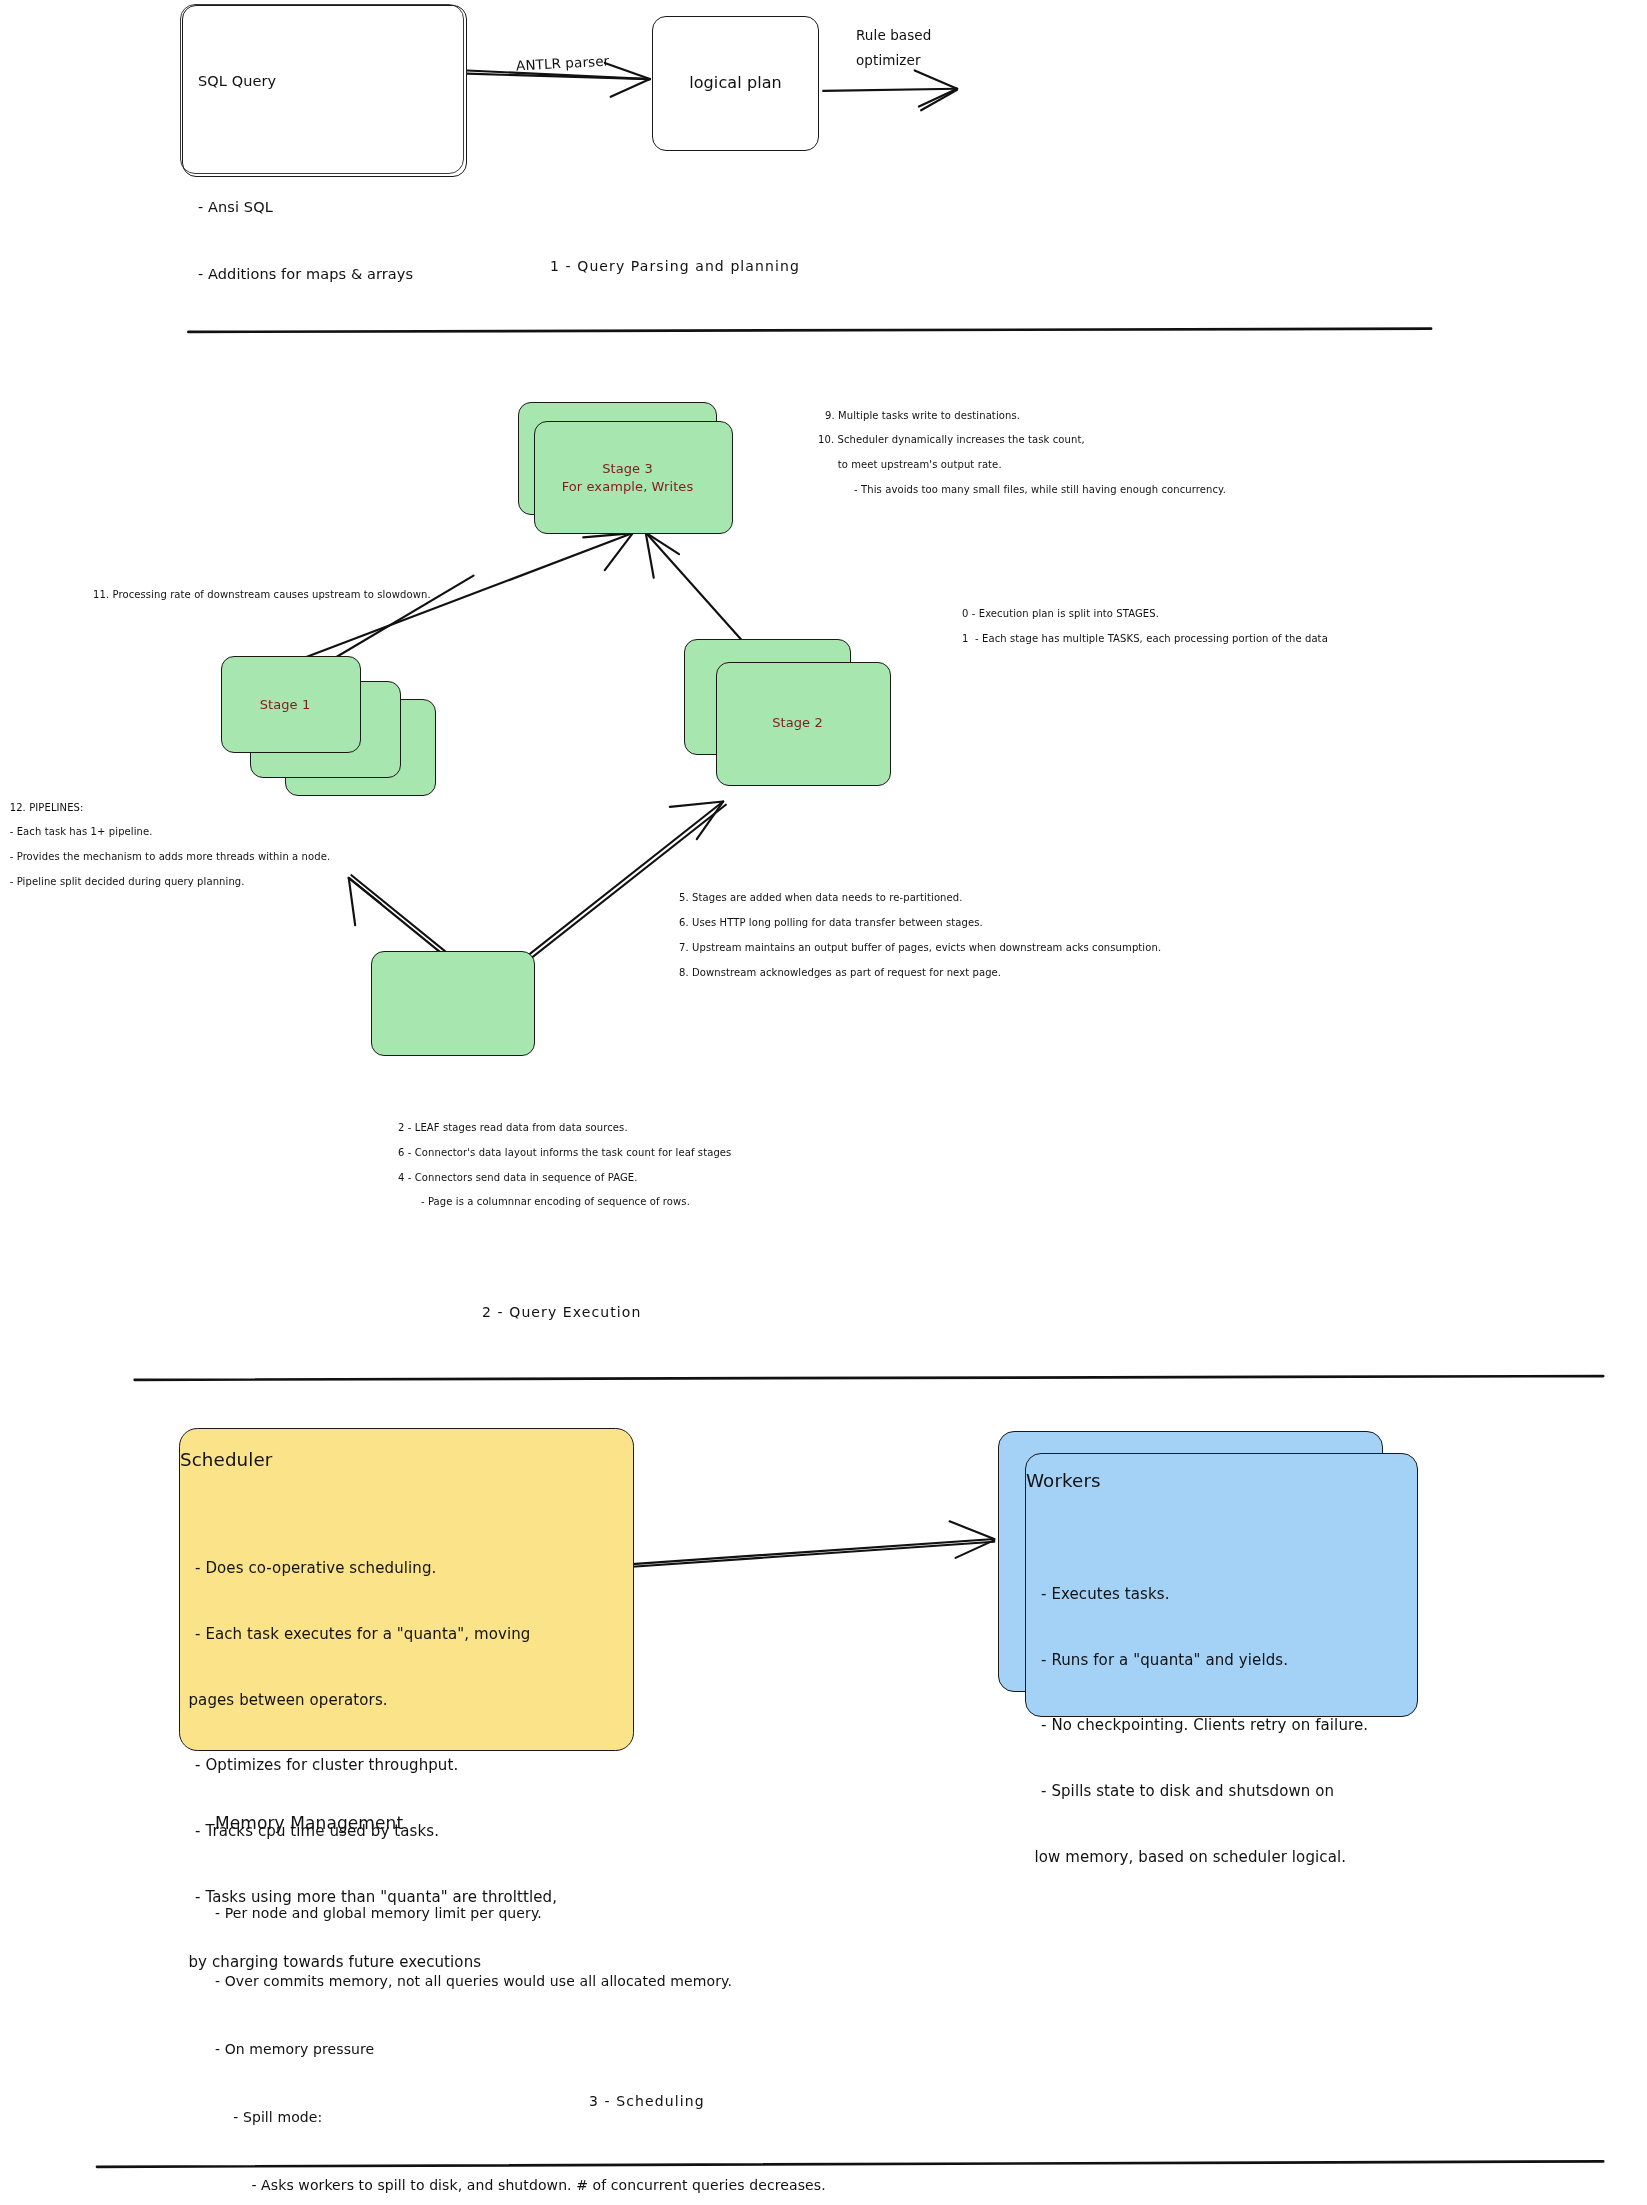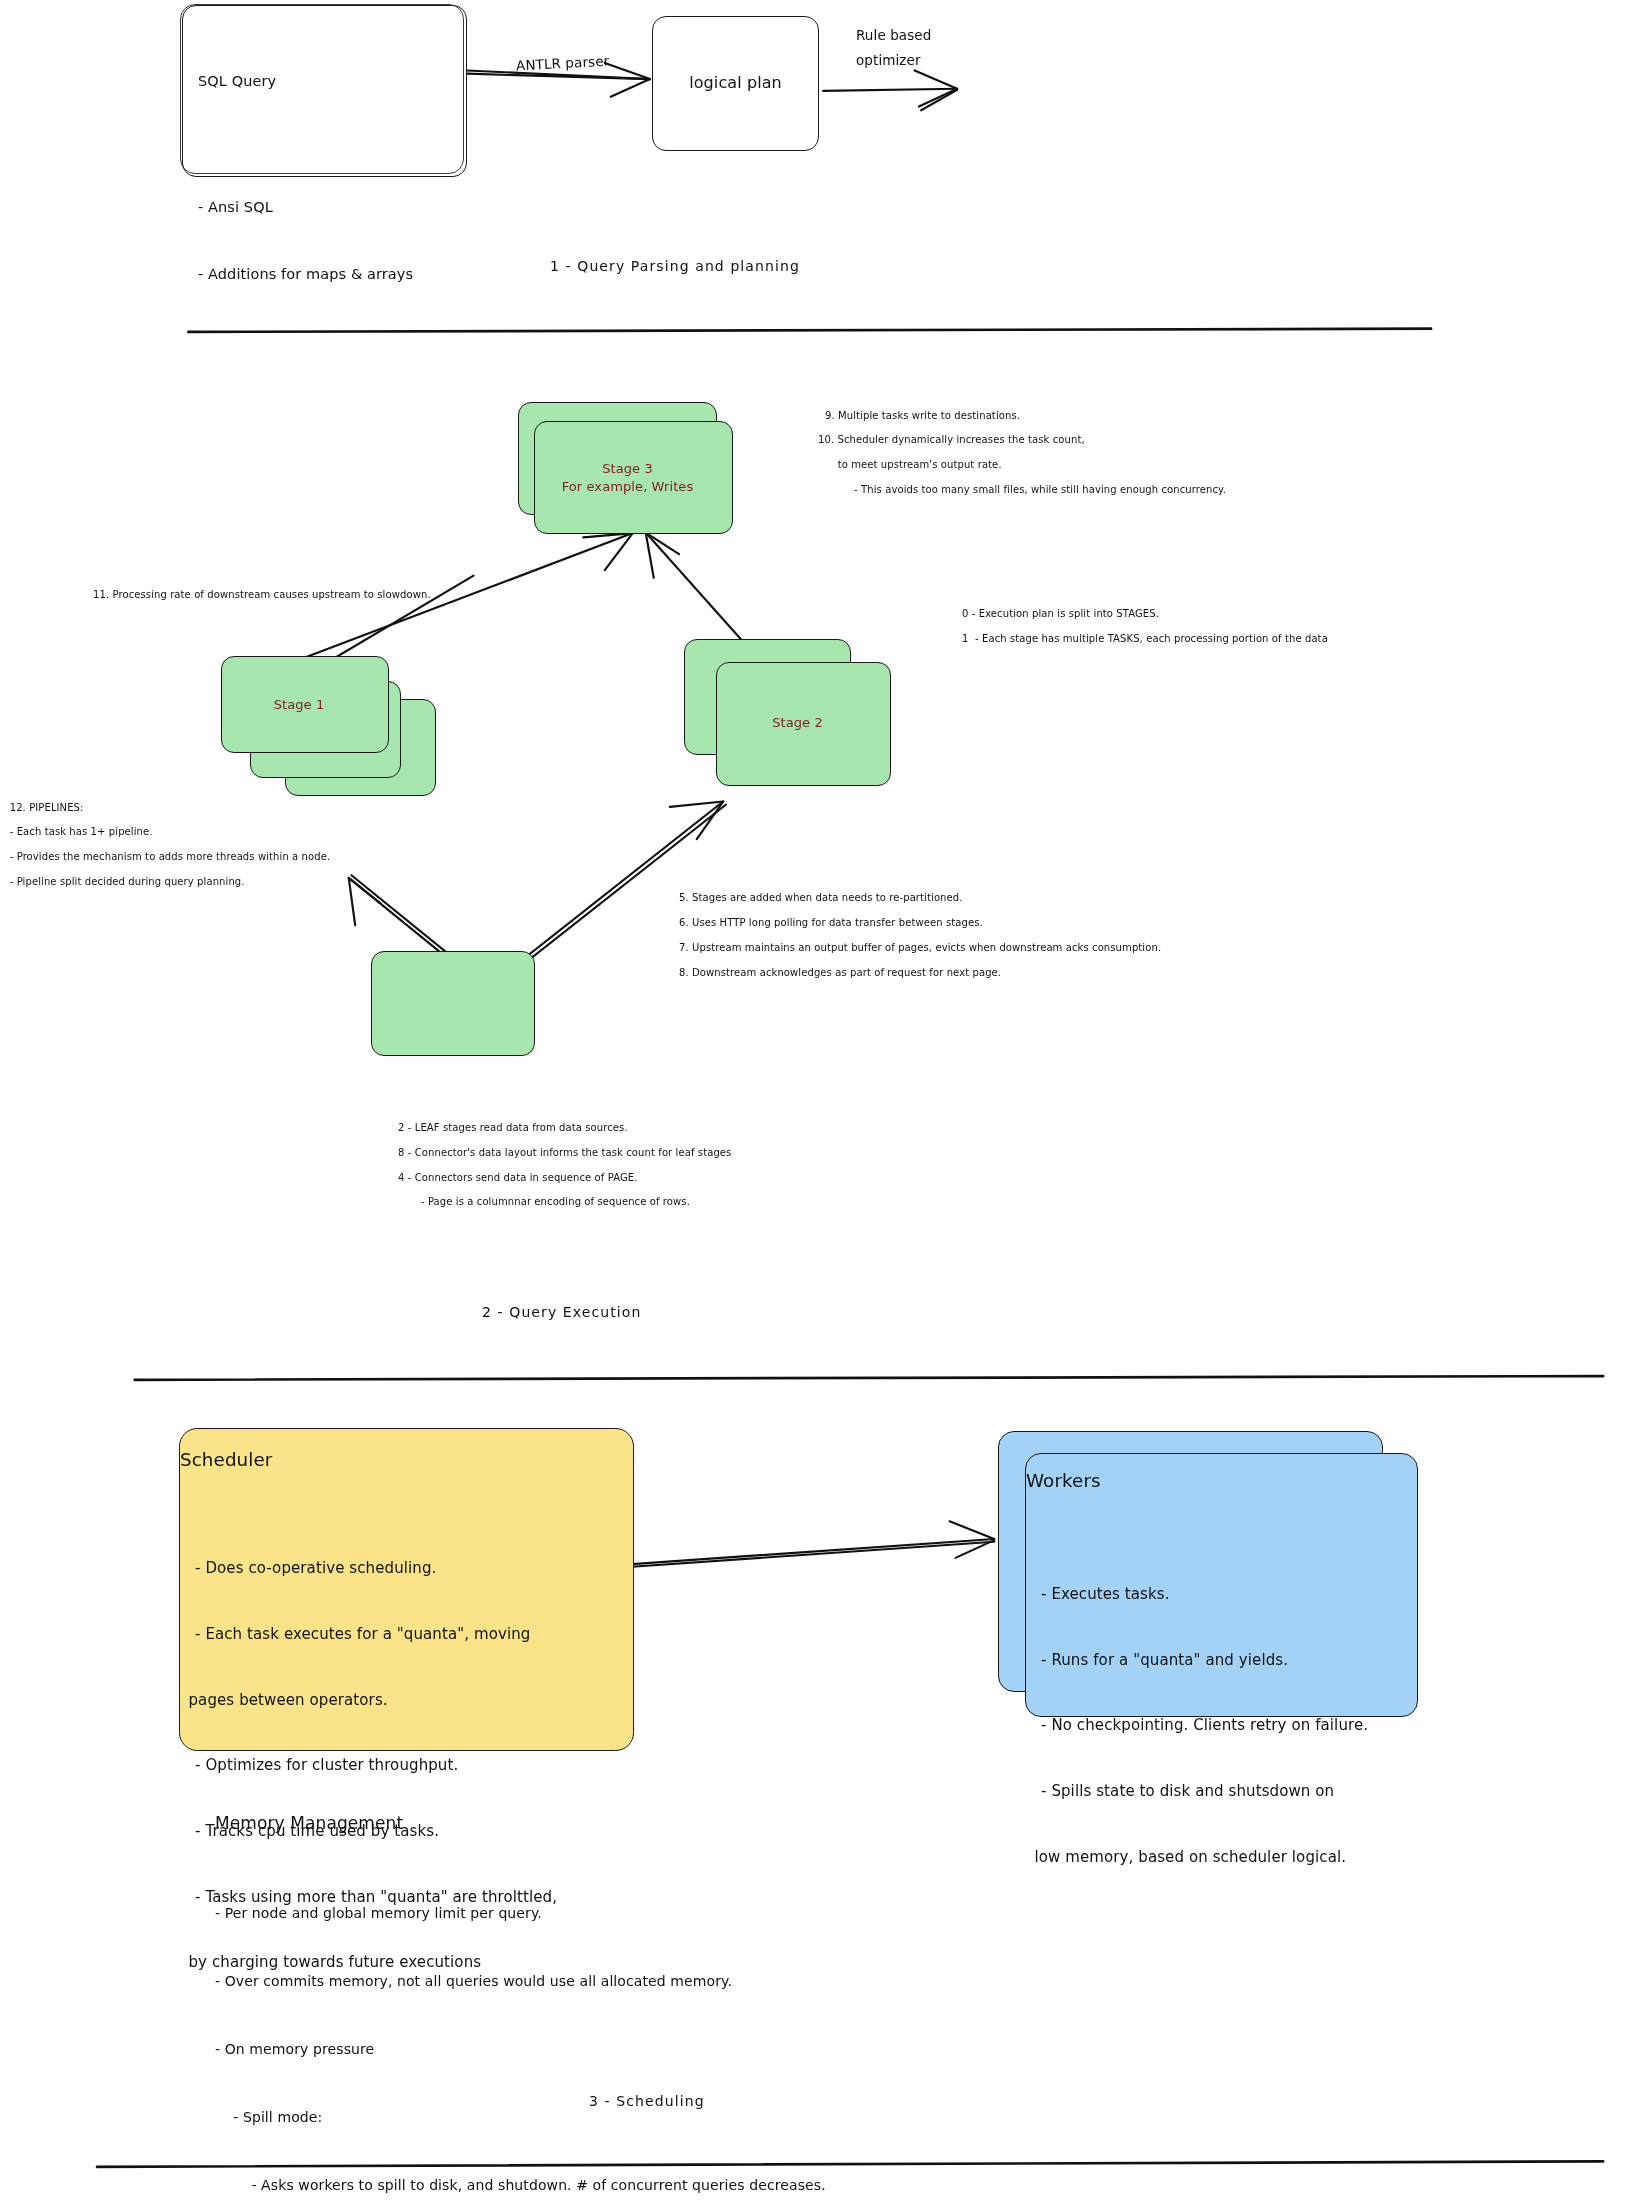--- a/index.html
+++ b/index.html
@@ -178,21 +178,21 @@
   <div class="abs hand note" style="left:818px; top:458px;">      to meet upstream's output rate.</div>
   <div class="abs hand note" style="left:818px; top:483px;">           - This avoids too many small files, while still having enough concurrency.</div>
 
   <div class="abs hand note" style="left:962px; top:607px;">0 - Execution plan is split into STAGES.</div>
   <div class="abs hand note" style="left:962px; top:632px;">1  - Each stage has multiple TASKS, each processing portion of the data</div>
 
   <div class="abs hand note" style="left:93px; top:588px;">11. Processing rate of downstream causes upstream to slowdown.</div>
 
   <div class="stack-card" style="left:285px; top:699px; width:151px; height:97px;"></div>
   <div class="stack-card" style="left:250px; top:681px; width:151px; height:97px;"></div>
-  <div class="stack-card" style="left:221px; top:656px; width:168px; height:97px;">
+  <div class="stack-card" style="left:221px; top:656px; width:140px; height:97px;">
     <div class="box-text hand boxlabel" style="top:39px;">Stage 1</div>
   </div>
 
   <div class="stack-card" style="left:684px; top:639px; width:167px; height:116px;"></div>
   <div class="stack-card" style="left:716px; top:662px; width:175px; height:124px;">
     <div class="box-text hand boxlabel" style="top:51px;">Stage 2</div>
   </div>
 
   <div class="abs hand note" style="left:9.7px; top:801px;">12. PIPELINES:</div>
   <div class="abs hand note" style="left:9.7px; top:825px;">- Each task has 1+ pipeline.</div>
@@ -200,21 +200,21 @@
   <div class="abs hand note" style="left:9.7px; top:875px;">- Pipeline split decided during query planning.</div>
 
   <div class="stack-card" style="left:371px; top:951px; width:164px; height:105px;"></div>
 
   <div class="abs hand note" style="left:679px; top:891px;">5. Stages are added when data needs to re-partitioned.</div>
   <div class="abs hand note" style="left:679px; top:916px;">6. Uses HTTP long polling for data transfer between stages.</div>
   <div class="abs hand note" style="left:679px; top:941px;">7. Upstream maintains an output buffer of pages, evicts when downstream acks consumption.</div>
   <div class="abs hand note" style="left:679px; top:966px;">8. Downstream acknowledges as part of request for next page.</div>
 
   <div class="abs hand note" style="left:398px; top:1121px;">2 - LEAF stages read data from data sources.</div>
-  <div class="abs hand note" style="left:398px; top:1146px;">8 - Connector's data layout informs the task count for leaf stages</div>
+  <div class="abs hand note" style="left:398px; top:1146px;">6 - Connector's data layout informs the task count for leaf stages</div>
   <div class="abs hand note" style="left:398px; top:1171px;">4 - Connectors send data in sequence of PAGE.</div>
   <div class="abs hand note" style="left:398px; top:1195px;">       - Page is a columnnar encoding of sequence of rows.</div>
 
   <div class="abs hand section-title" style="left:482px; top:1303px;">2 - Query Execution</div>
 
   <div class="rbox yellow" style="left:179px; top:1428px; width:455px; height:323px; display:block; border-radius:18.3px;">
     <div class="hand bigbox-title" style="margin-top:18.3px;">Scheduler</div>
     <div class="hand bigbox-body" style="margin-top:42px; padding-left:15px;">
       <div>- Does co-operative scheduling.</div>
       <div>- Each task executes for a "quanta", moving</div>

